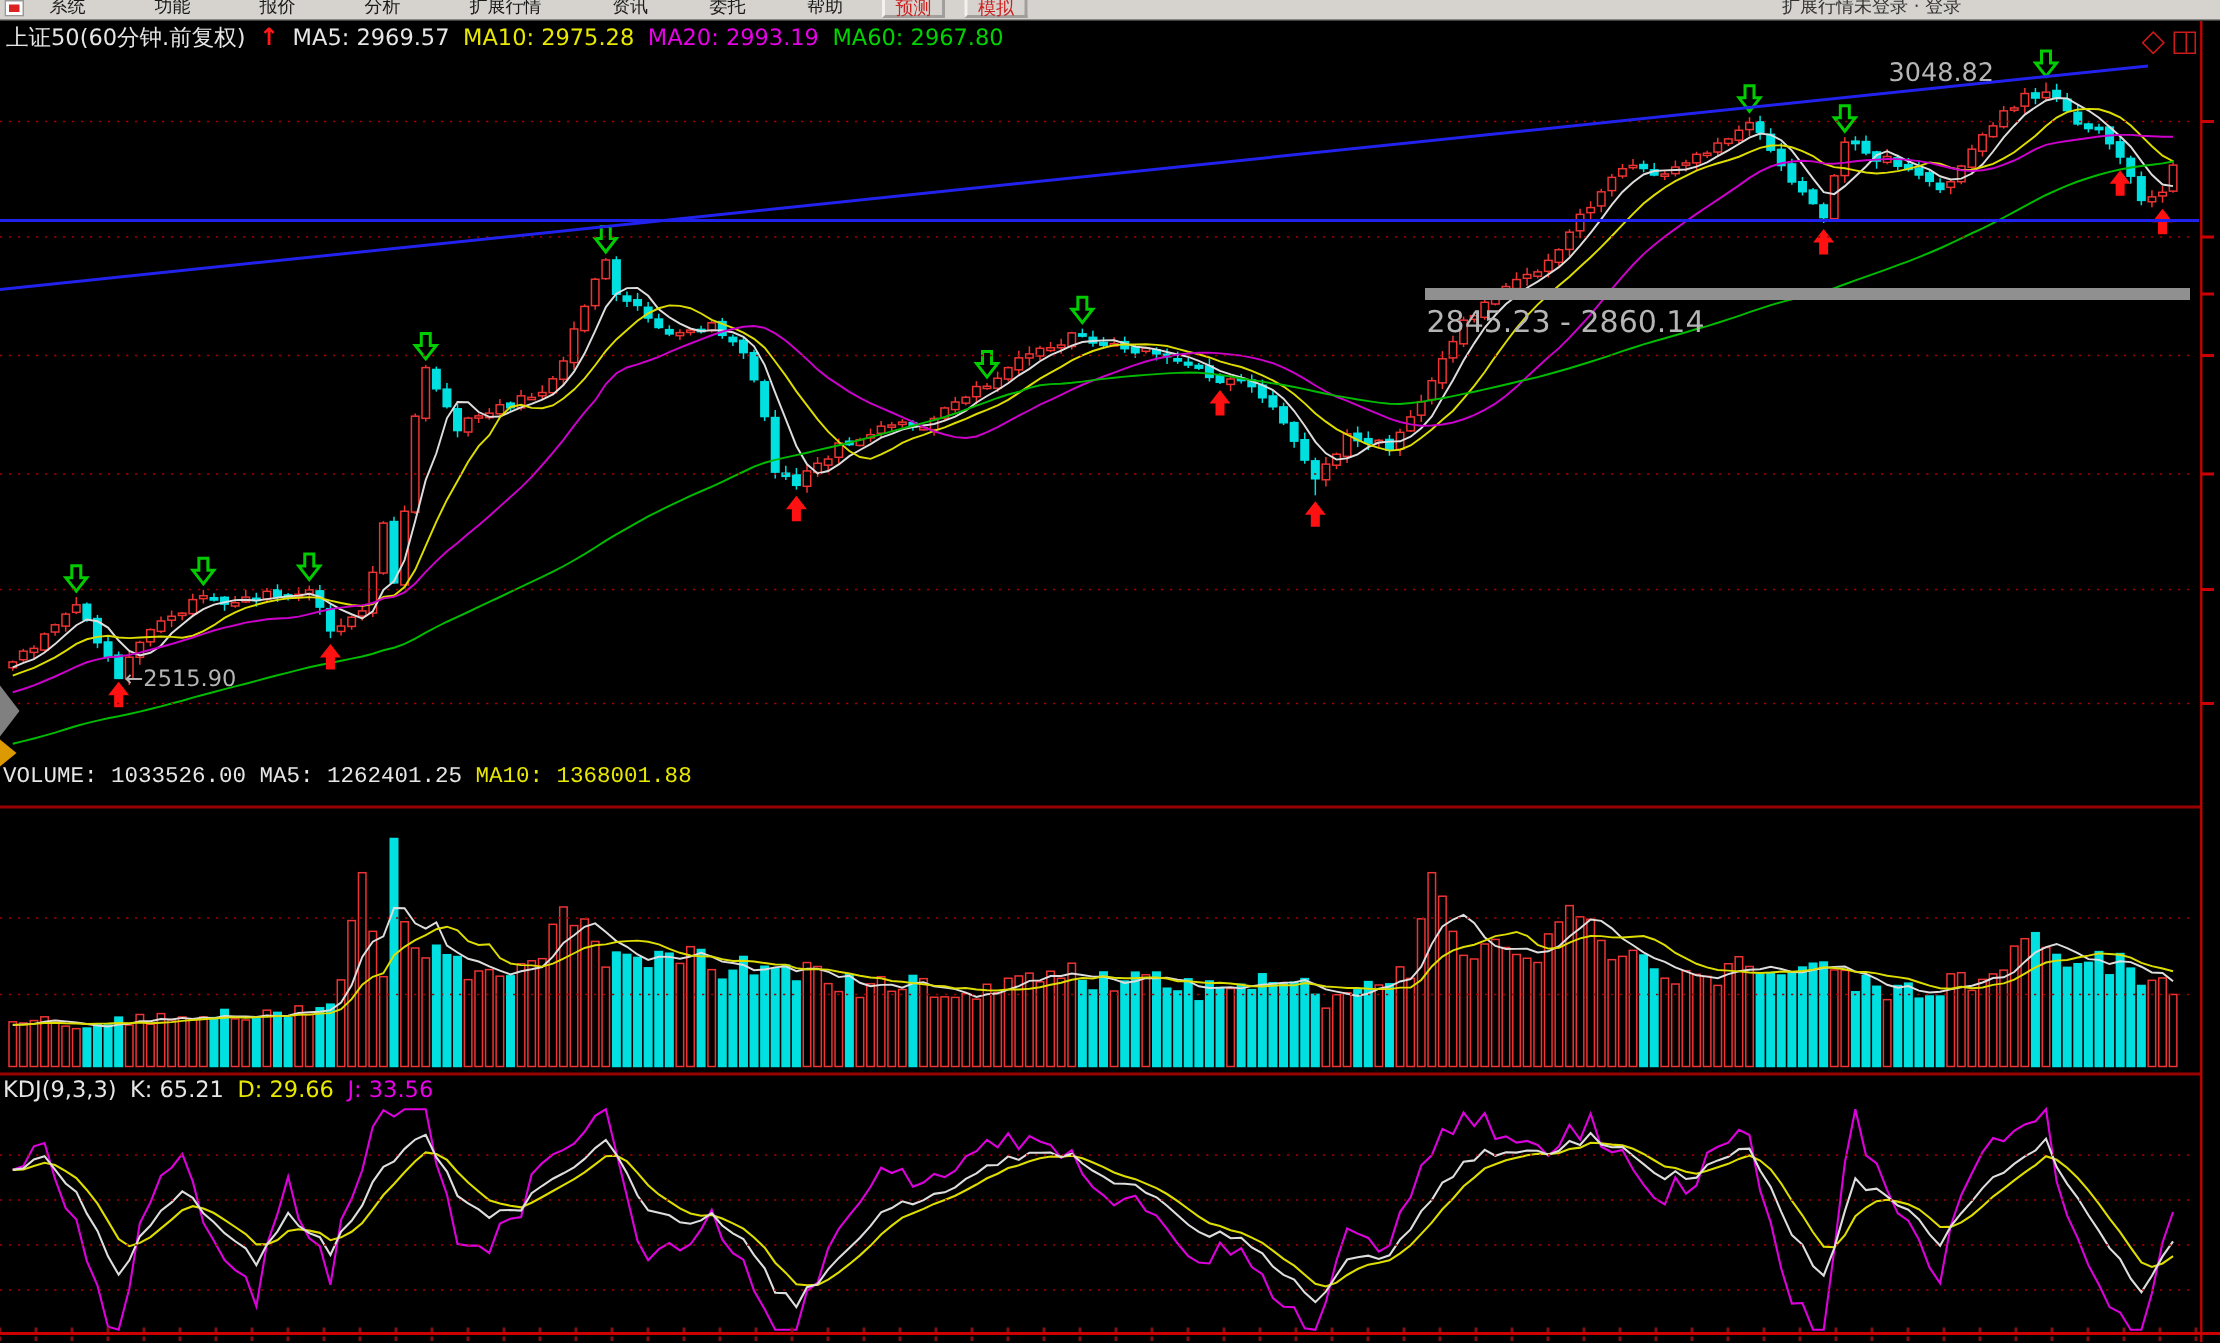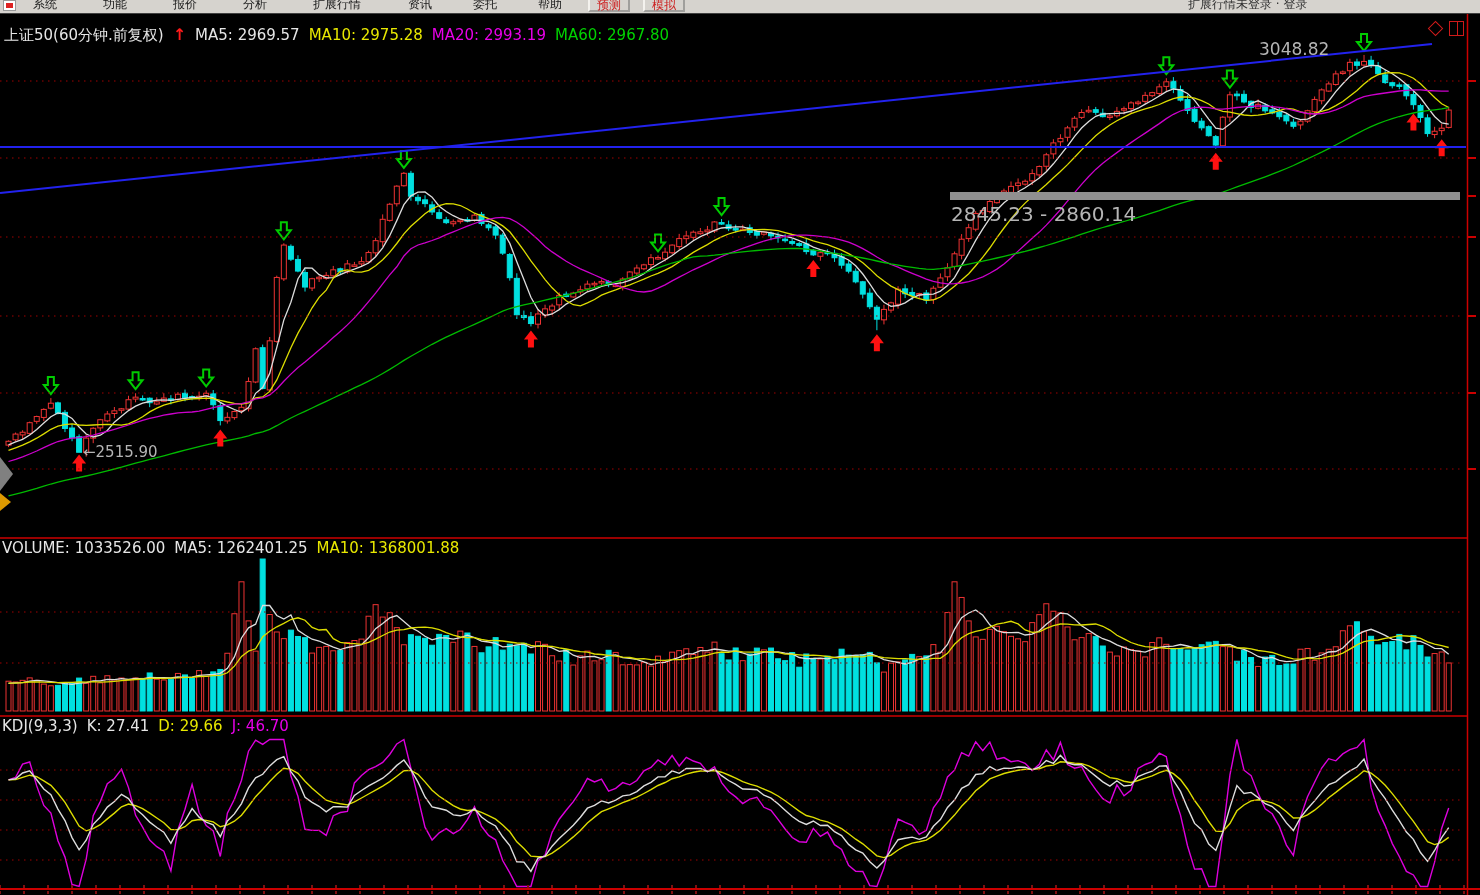--- a/index.html
+++ b/index.html
@@ -868,30 +868,30 @@
     <line x1="1467.5" y1="14" x2="1467.5" y2="895" stroke="#cc0000" stroke-width="1.5"></line>
     <line x1="1467" y1="81" x2="1476" y2="81" stroke="#cc0000" stroke-width="2"></line>
     <line x1="1467" y1="158" x2="1476" y2="158" stroke="#cc0000" stroke-width="2"></line>
     <line x1="1467" y1="237" x2="1476" y2="237" stroke="#cc0000" stroke-width="2"></line>
     <line x1="1467" y1="316" x2="1476" y2="316" stroke="#cc0000" stroke-width="2"></line>
     <line x1="1467" y1="393" x2="1476" y2="393" stroke="#cc0000" stroke-width="2"></line>
     <line x1="1467" y1="469" x2="1476" y2="469" stroke="#cc0000" stroke-width="2"></line>
     <line x1="1467" y1="196" x2="1476" y2="196" stroke="#cc0000" stroke-width="2"></line>
   </svg>
 
-<div class="pane-header" style="left:4px; top:25px;">
+<div class="pane-header" style="left:4px; top:15px;">
   <span class="w">上证50(60分钟.前复权)</span><span class="hdr-arrow">↑</span><span class="w">MA5: 2969.57</span><span class="y">MA10: 2975.28</span><span class="m">MA20: 2993.19</span><span class="g">MA60: 2967.80</span>
 </div>
 
-<div class="pane-header" style="left:2px; top:539px;">
+<div class="pane-header" style="left:2px; top:509px;font-family:Liberation Mono, monospace;">
   <span class="w">VOLUME: 1033526.00</span><span class="w">MA5: 1262401.25</span><span class="y">MA10: 1368001.88</span>
 </div>
 
 <div class="pane-header" style="left:2px; top:717px;">
-  <span class="w">KDJ(9,3,3)</span><span class="w">K: 27.41</span><span class="y">D: 29.66</span><span class="m">J: 46.70</span>
+  <span class="w">KDJ(9,3,3)</span><span class="w">K: 65.21</span><span class="y">D: 29.66</span><span class="m">J: 33.56</span>
 </div>
 
 <div class="anno" style="left:1259px; top:39px; font-size:17px;">3048.82</div>
 <div class="anno" style="left:951px; top:202px;">2845.23 - 2860.14</div>
 <div class="anno" style="left:83px; top:443px; font-size:15px;">←2515.90</div>
 
 <span class="diamond-icon"></span>
 <span class="panes-icon"></span>
 <span class="edge-flag-gray"></span>
 <span class="edge-flag-yellow"></span>

